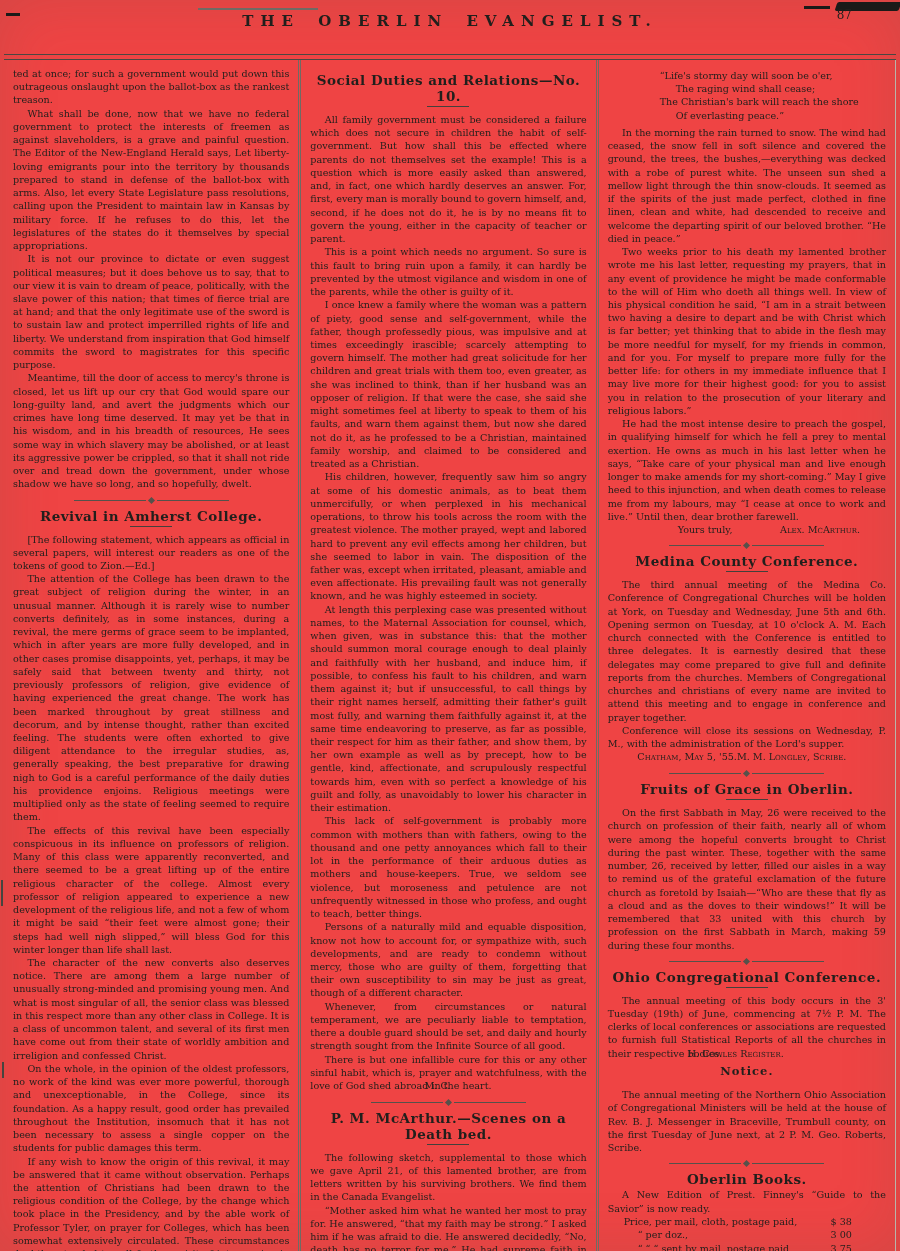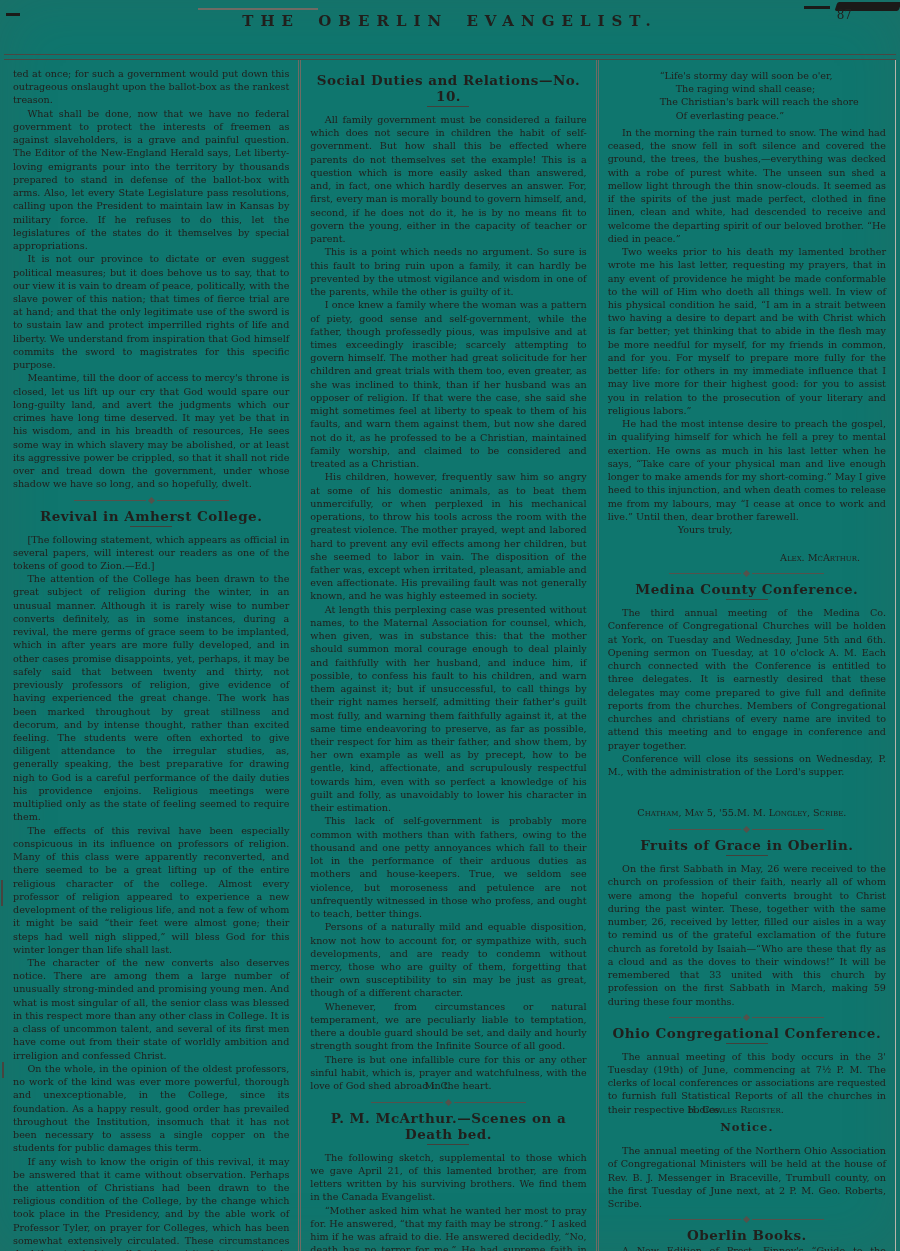--- a/index.html
+++ b/index.html
@@ -1,17 +1,17 @@
 <!DOCTYPE html>
 <html><head>
 <meta charset="utf-8">
 <style>
   html,body{margin:0;padding:0;}
   body{background:#e9e7e1;font-family:"DejaVu Serif","Liberation Serif",serif;}
-  .page{position:relative;width:900px;height:1251px;margin:0 auto;background:#0f766e;color:#211f1c;overflow:hidden;
+  .page{position:relative;width:900px;height:1251px;margin:0 auto;background:#ef4444;color:#211f1c;overflow:hidden;
         box-shadow:inset 0 0 60px rgba(90,85,70,.18);}
   
   .masthead{position:relative;height:40px;padding-top:12px;}
   .paper-title{text-align:center;font-weight:bold;font-size:15px;letter-spacing:7px;word-spacing:6px;}
   .page-number{position:absolute;right:48px;top:8px;font-size:12px;}
   .head-rule{height:4px;border-top:1px solid #4a4742;border-bottom:1px solid #4a4742;margin:2px 4px 0 4px;}
   
   .cols{display:flex;align-items:stretch;padding:0 4px;height:1196px;}
   .col{width:33.333%;padding:7px 9px 0 9px;overflow:hidden;box-sizing:border-box;}
   .col-1,.col-2{border-right:3px double #6f6b64;}
@@ -19,21 +19,21 @@
   
   p{margin:0;font-size:9.6px;line-height:1.38;text-align:justify;text-indent:1.5em;}
   .noindent p:first-child{text-indent:0;}
   .article{margin-bottom:2px;}
   h2{margin:5px 0 1px 0;text-align:center;font-size:13.5px;font-weight:bold;letter-spacing:.5px;}
   .head-underline{width:42px;border-top:1.4px solid #43403b;margin:2px auto 6px auto;}
   .divider{display:flex;align-items:center;justify-content:center;margin:7px 40px 5px 40px;}
   .divider .line{flex:0 0 72px;border-top:1.2px solid #55514b;}
   .divider .diamond{width:5px;height:5px;background:#55514b;transform:rotate(45deg);margin:0 3px;}
   .sig-row{display:flex;justify-content:space-between;font-size:9.6px;line-height:1.38;padding:0 26px 0 70px;}
-  .smallcaps{font-variant:small-caps;margin-top:28px;}
+  .smallcaps{font-variant:small-caps;}
   .pull-right{text-align:center;text-indent:0;padding-right:22px;margin-top:-13px;}
   .poem{margin:2px 0 4px 52px;}
   .poem div{font-size:9.6px;line-height:1.38;}
   .poem div:nth-child(2),.poem div:nth-child(4){margin-left:16px;}
   .dateline-row{display:flex;justify-content:center;font-size:9.6px;line-height:1.45;padding:0 24px 0 14px;}
   
   .price-row{display:flex;justify-content:space-between;font-size:9.6px;line-height:1.4;padding-left:16px;padding-right:34px;}
   .price-row .lbl{text-indent:0;}
   .price-row:nth-child(2) .lbl,.price-row:nth-child(3) .lbl{padding-left:14px;}
   .bound-title{text-align:center;font-size:10.6px;letter-spacing:1.5px;margin-top:1px;text-indent:0;}

